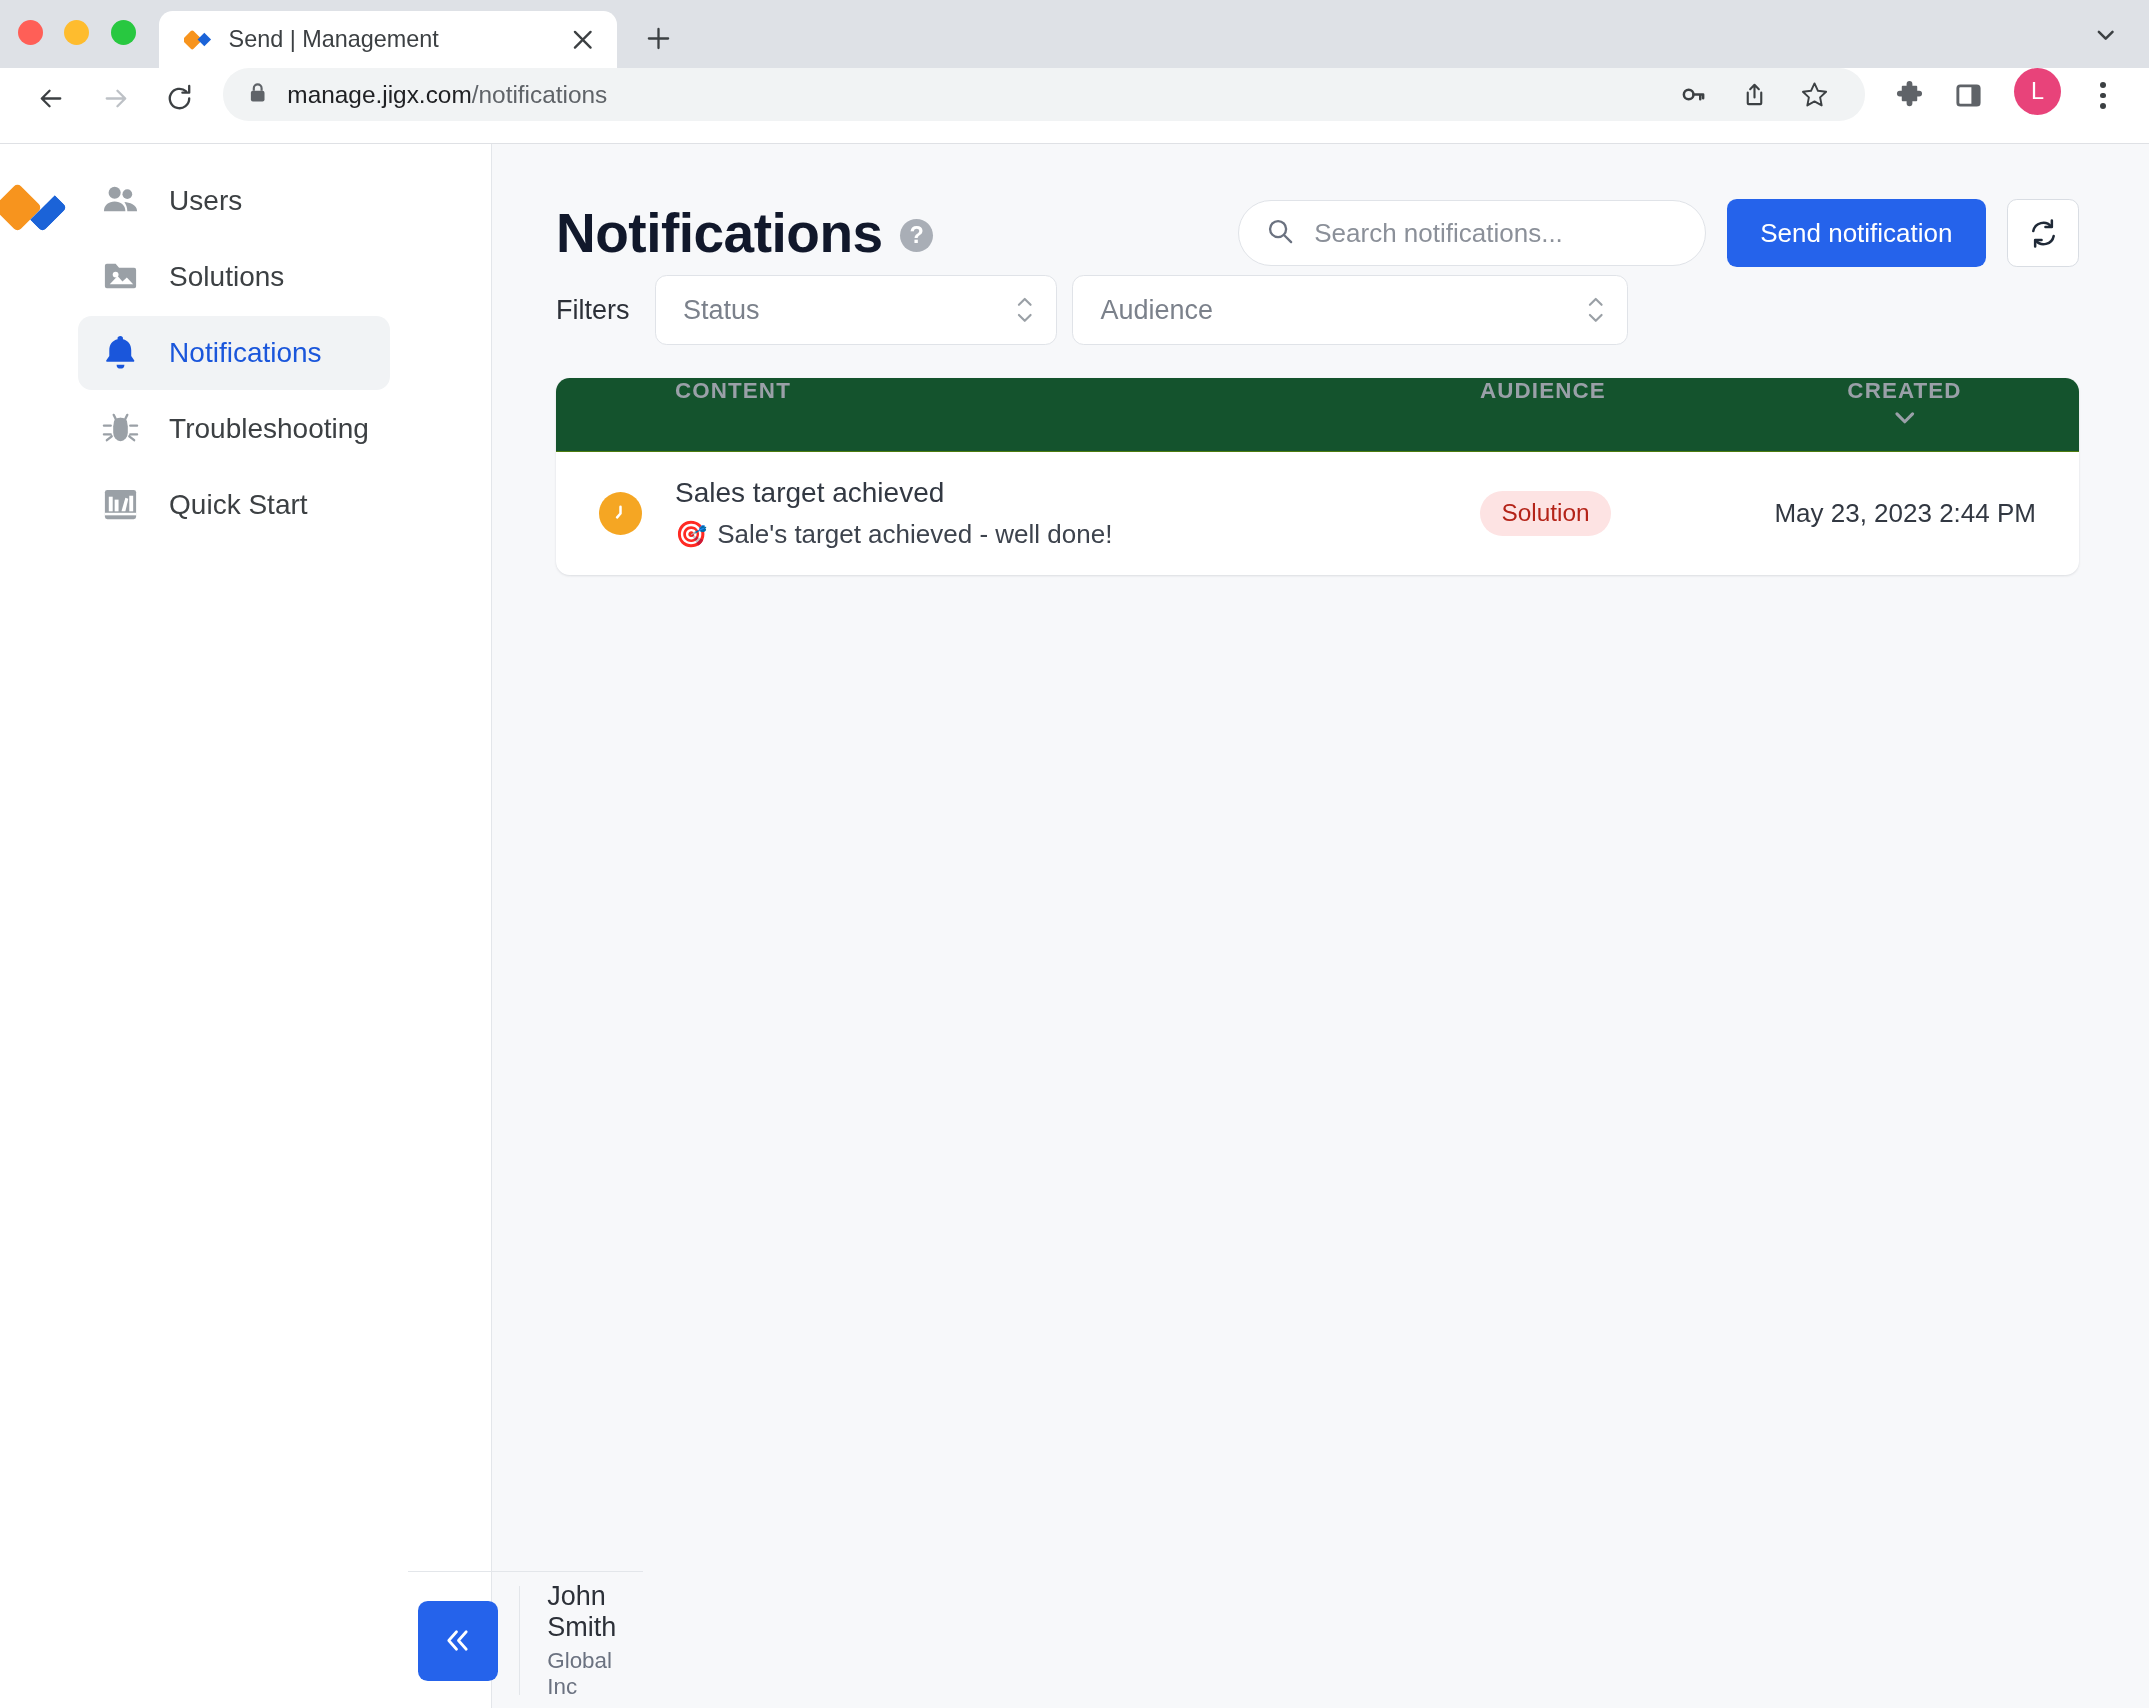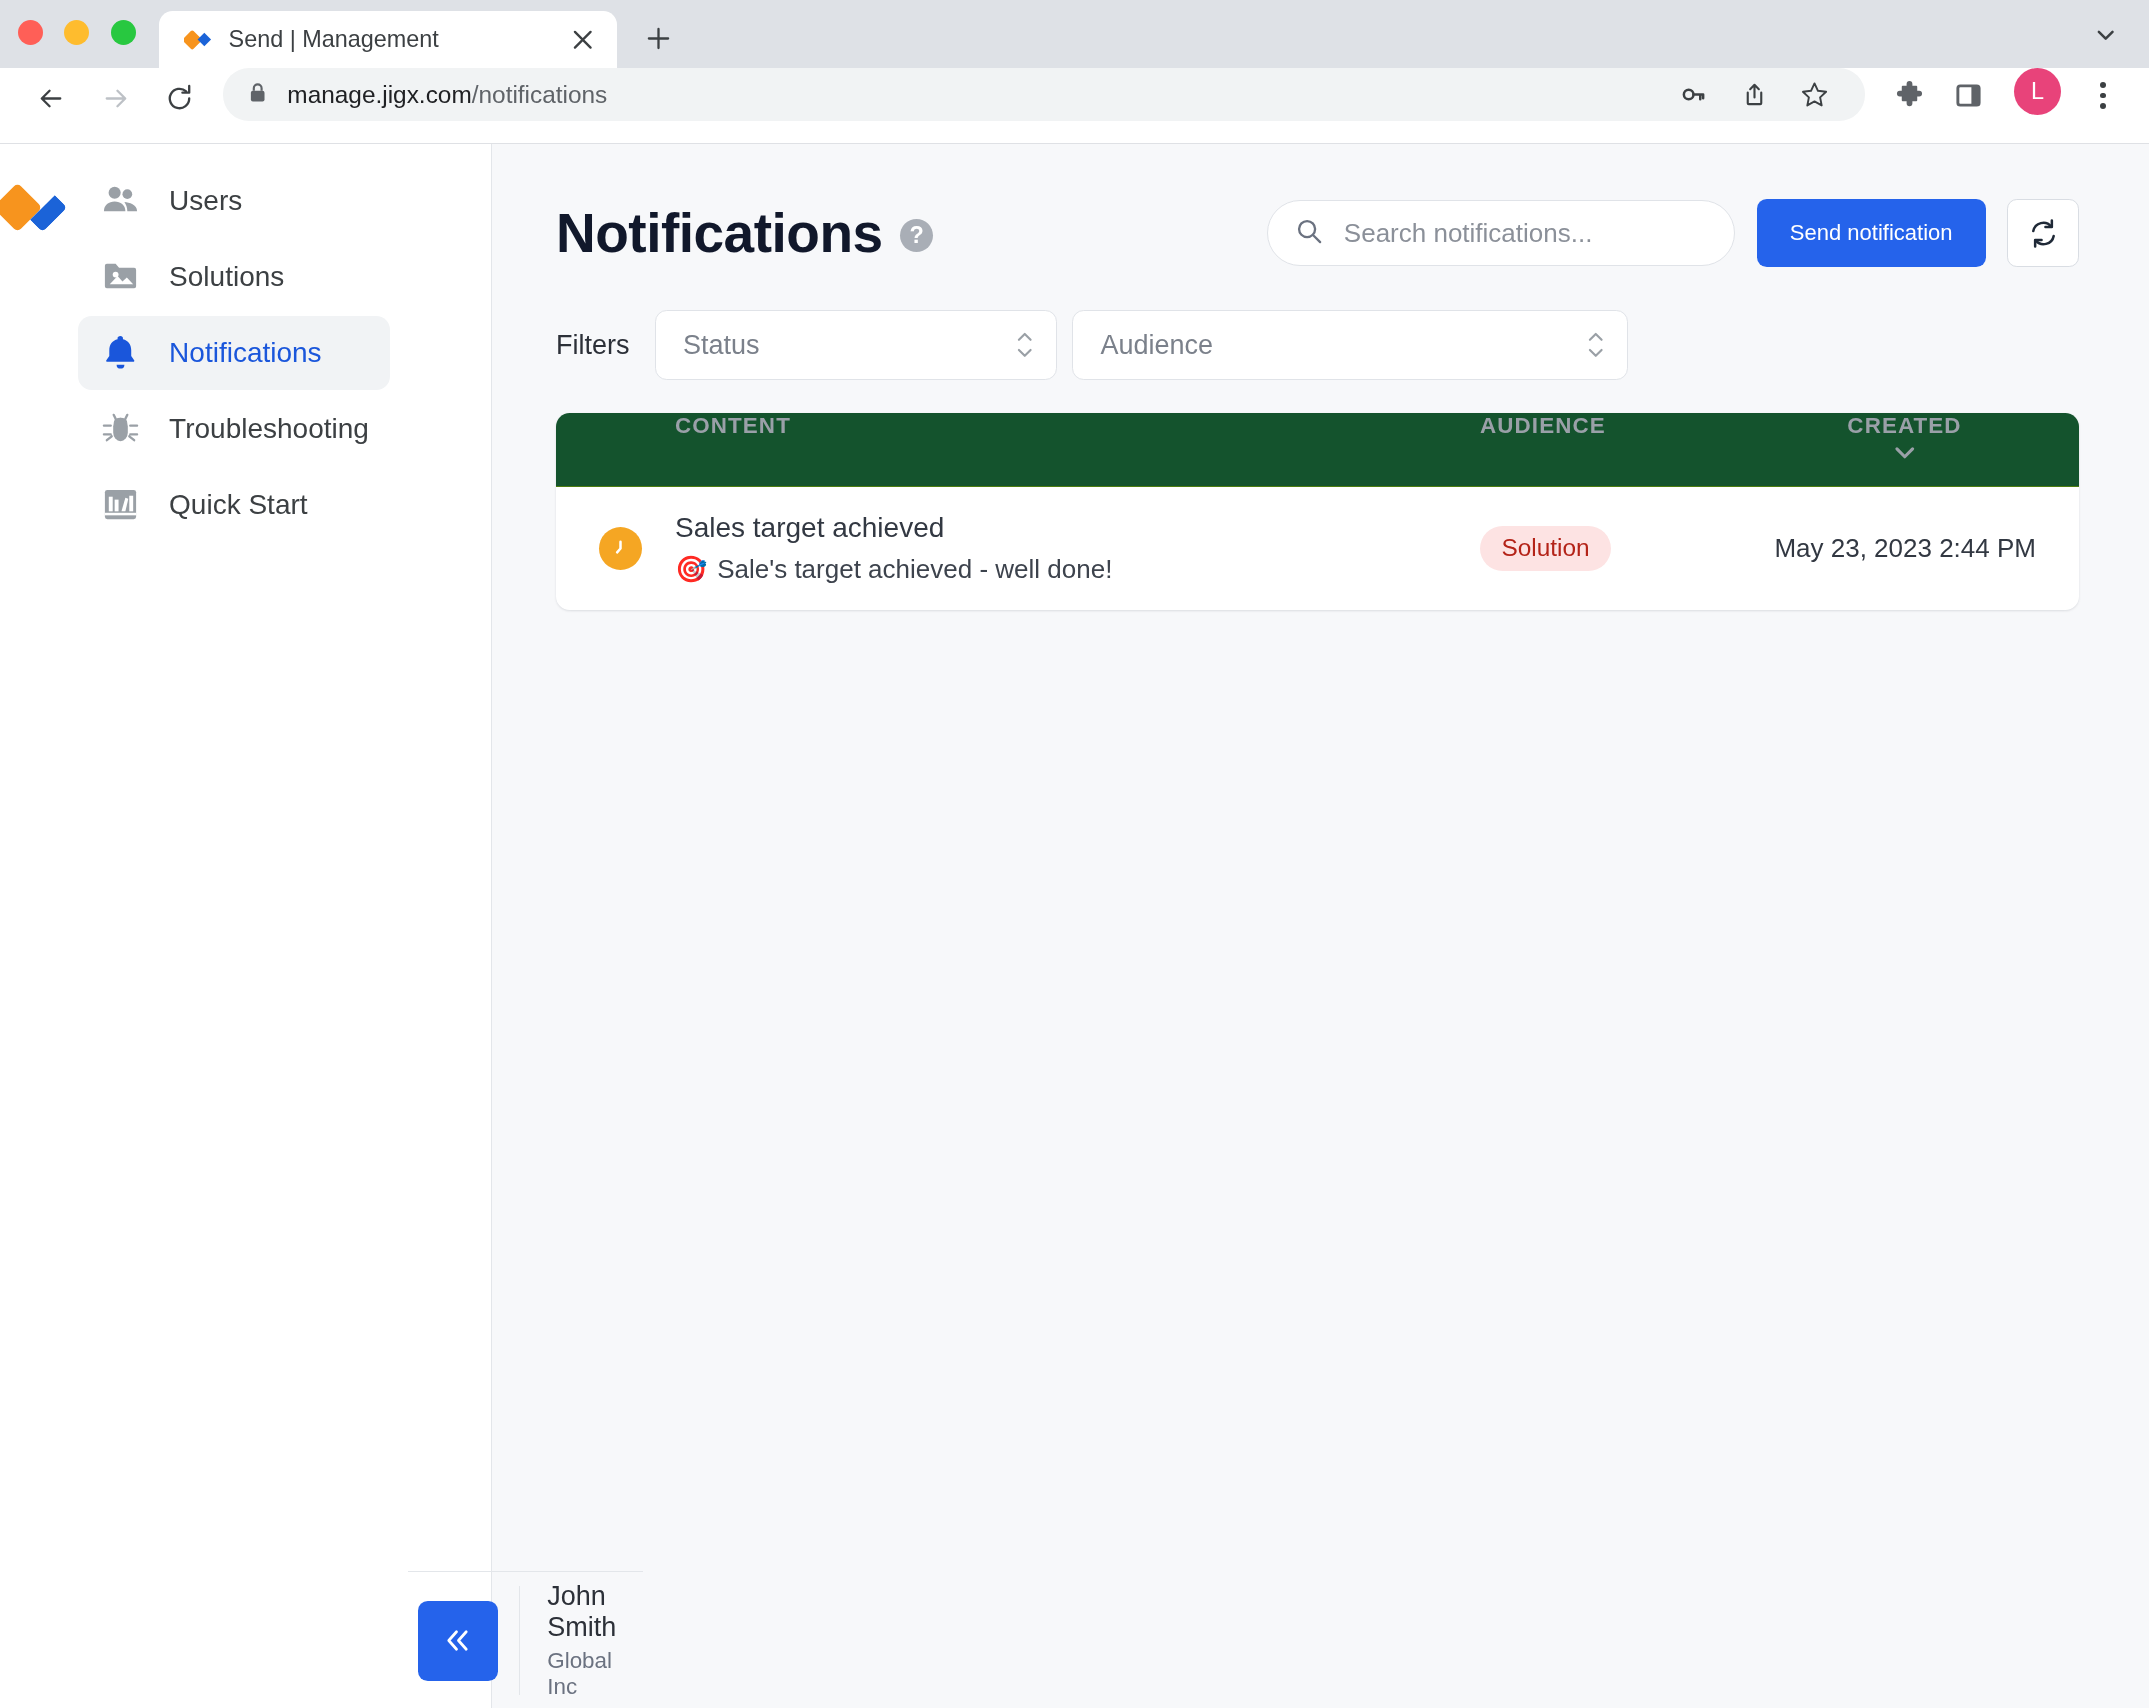--- a/index.html
+++ b/index.html
@@ -239,36 +239,36 @@
   }
   .search-input::placeholder { color: #8b9099; }
   .btn-primary {
     margin-left: 21.5px;
     height: 68px;
     background: #2563eb;
     color: #ffffff;
     border: none;
     border-radius: 9.8px;
     font-family: "Liberation Sans", sans-serif;
-    font-size: 22px;
+    font-size: 26px;
     padding: 0 33px;
     white-space: nowrap;
   }
   .btn-icon {
     margin-left: 21.5px;
     width: 72px; height: 68px;
     background: #ffffff;
     border: 1px solid #d9dde3;
     border-radius: 9.8px;
     display: flex; align-items: center; justify-content: center;
     color: #1f2937;
     flex: 0 0 72px;
   }
 
-  .filters-row { display: flex; align-items: center; gap: 15.6px; margin-top: 35px; }
+  .filters-row { display: flex; align-items: center; gap: 15.6px; }
   .filters-label { font-size: 27px; color: #2c3038; margin-right: 9.8px; }
   .select-wrap {
     height: 70px;
     background: #ffffff;
     border: 1px solid #e0e3e8;
     border-radius: 11.7px;
     display: flex; align-items: center;
     padding: 0 21.5px 0 27px;
     min-width: 0;
   }

